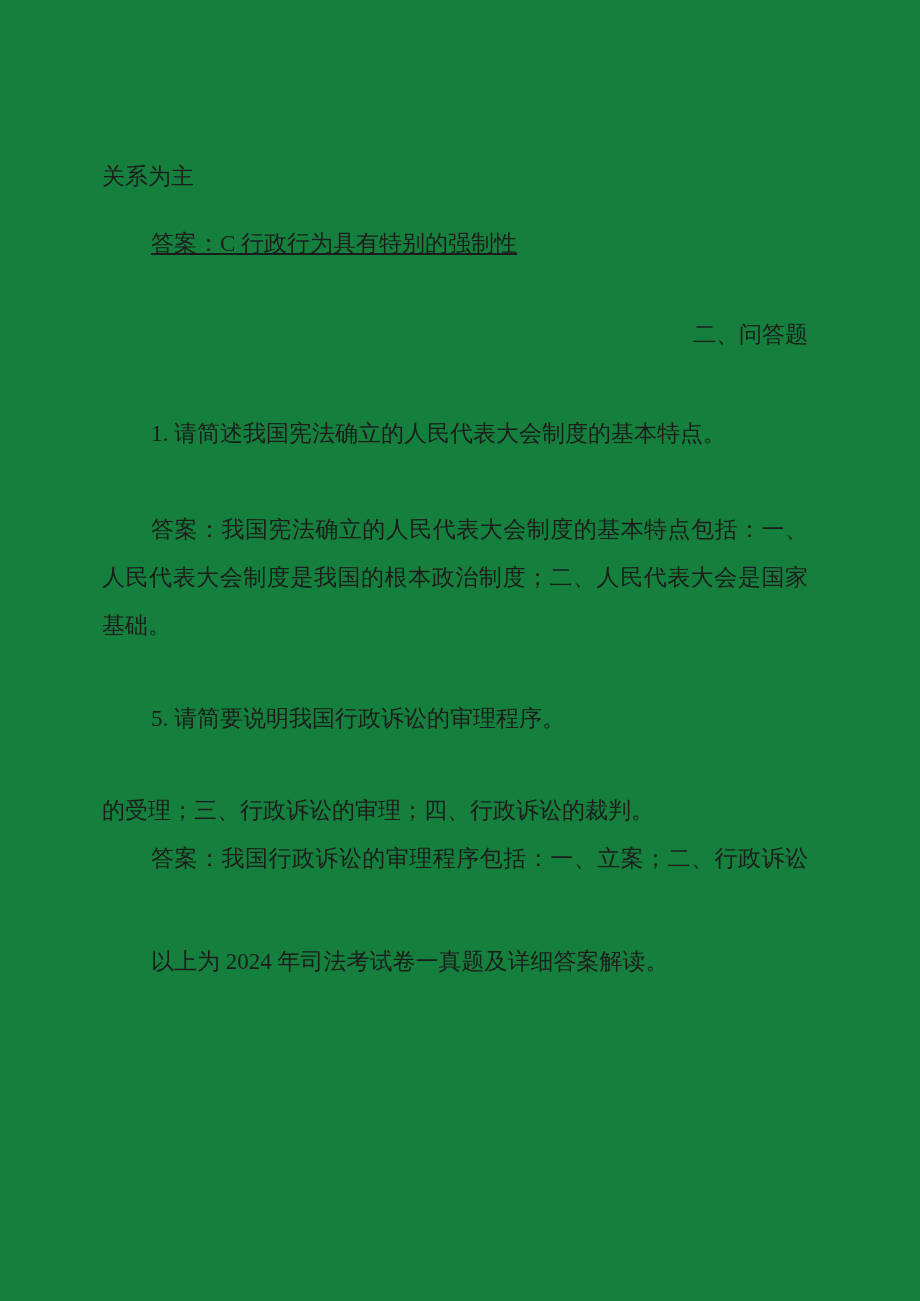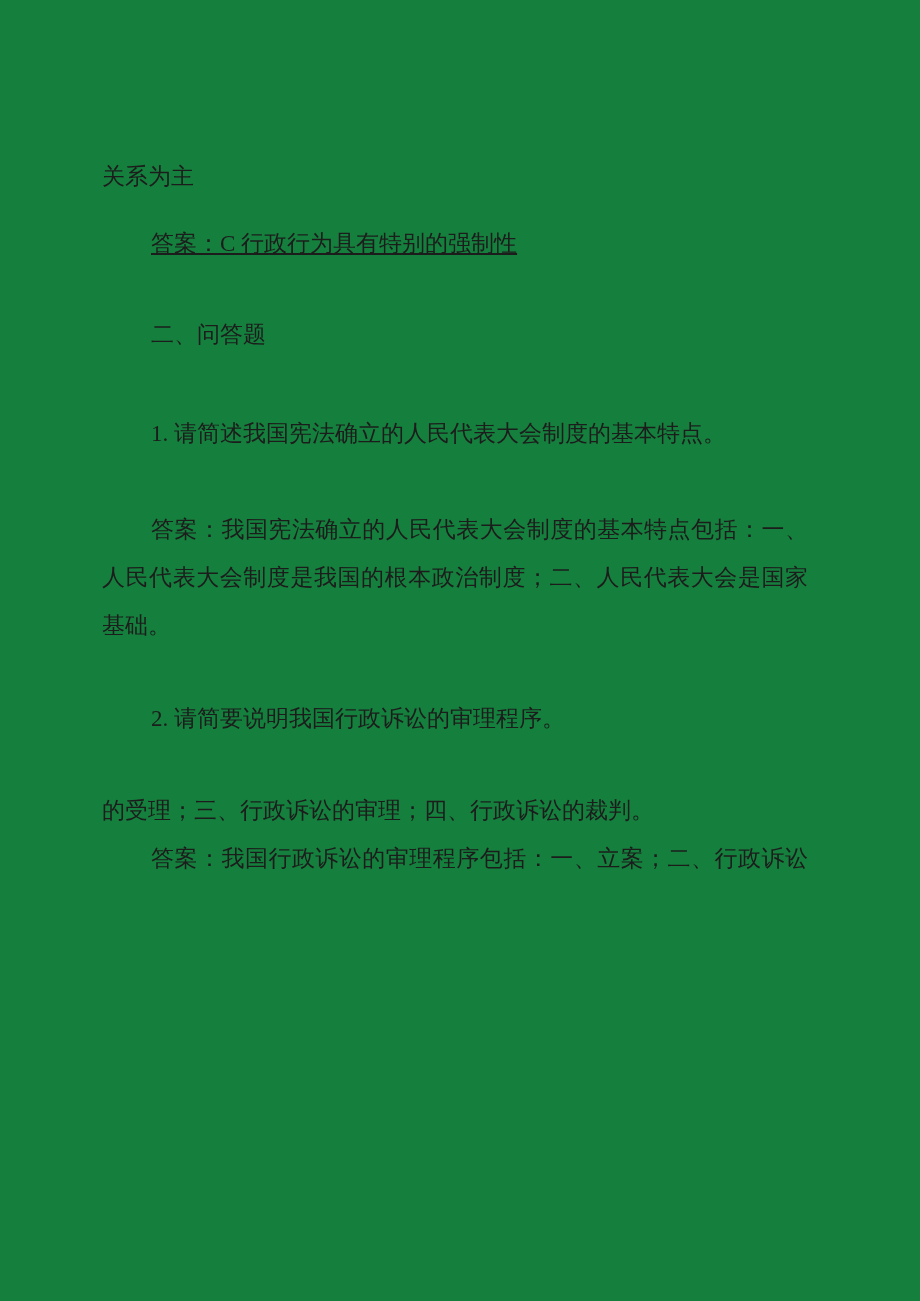--- a/index.html
+++ b/index.html
@@ -32,21 +32,21 @@
   .indent {
     text-indent: 49px;
   }
   .justify {
     text-align: justify;
     text-align-last: justify;
     font-family: Liberation Serif, serif;
   }
   
   .p2 { margin-top: 19px; text-decoration: underline; }
-  .p3 { margin-top: 43px; }
+  .p3 { margin-top: 43px; text-align: right; }
   .p4 { margin-top: 51px; }
   .p5 { margin-top: 48px; }
   .p6 { margin-top: 45px; }
   .p7 { margin-top: 44px; }
   .p8 { margin-top: 55px; }
 </style>
 </head>
 <body>
 
 <div class="page">
@@ -67,22 +67,25 @@
     <div class="line indent">1. 请简述我国宪法确立的人民代表大会制度的基本特点。</div>
   </div>
 
   <div class="para p5">
     <div class="line indent justify">答案：我国宪法确立的人民代表大会制度的基本特点包括：一、</div>
     <div class="line justify">人民代表大会制度是我国的根本政治制度；二、人民代表大会是国家</div>
     <div class="line">基础。</div>
   </div>
 
   <div class="para p6">
-    <div class="line indent">2. 请简要说明我国行政诉讼的审理程序。</div>
+    <div class="line indent">5. 请简要说明我国行政诉讼的审理程序。</div>
   </div>
 
   <div class="para p7">
     <div class="line">的受理；三、行政诉讼的审理；四、行政诉讼的裁判。</div>
     <div class="line indent justify">答案：我国行政诉讼的审理程序包括：一、立案；二、行政诉讼</div>
   </div>
 
+  <div class="para p8">
+    <div class="line indent">以上为 2024 年司法考试卷一真题及详细答案解读。</div>
+  </div>
 
 </div>
 
 </body></html>

